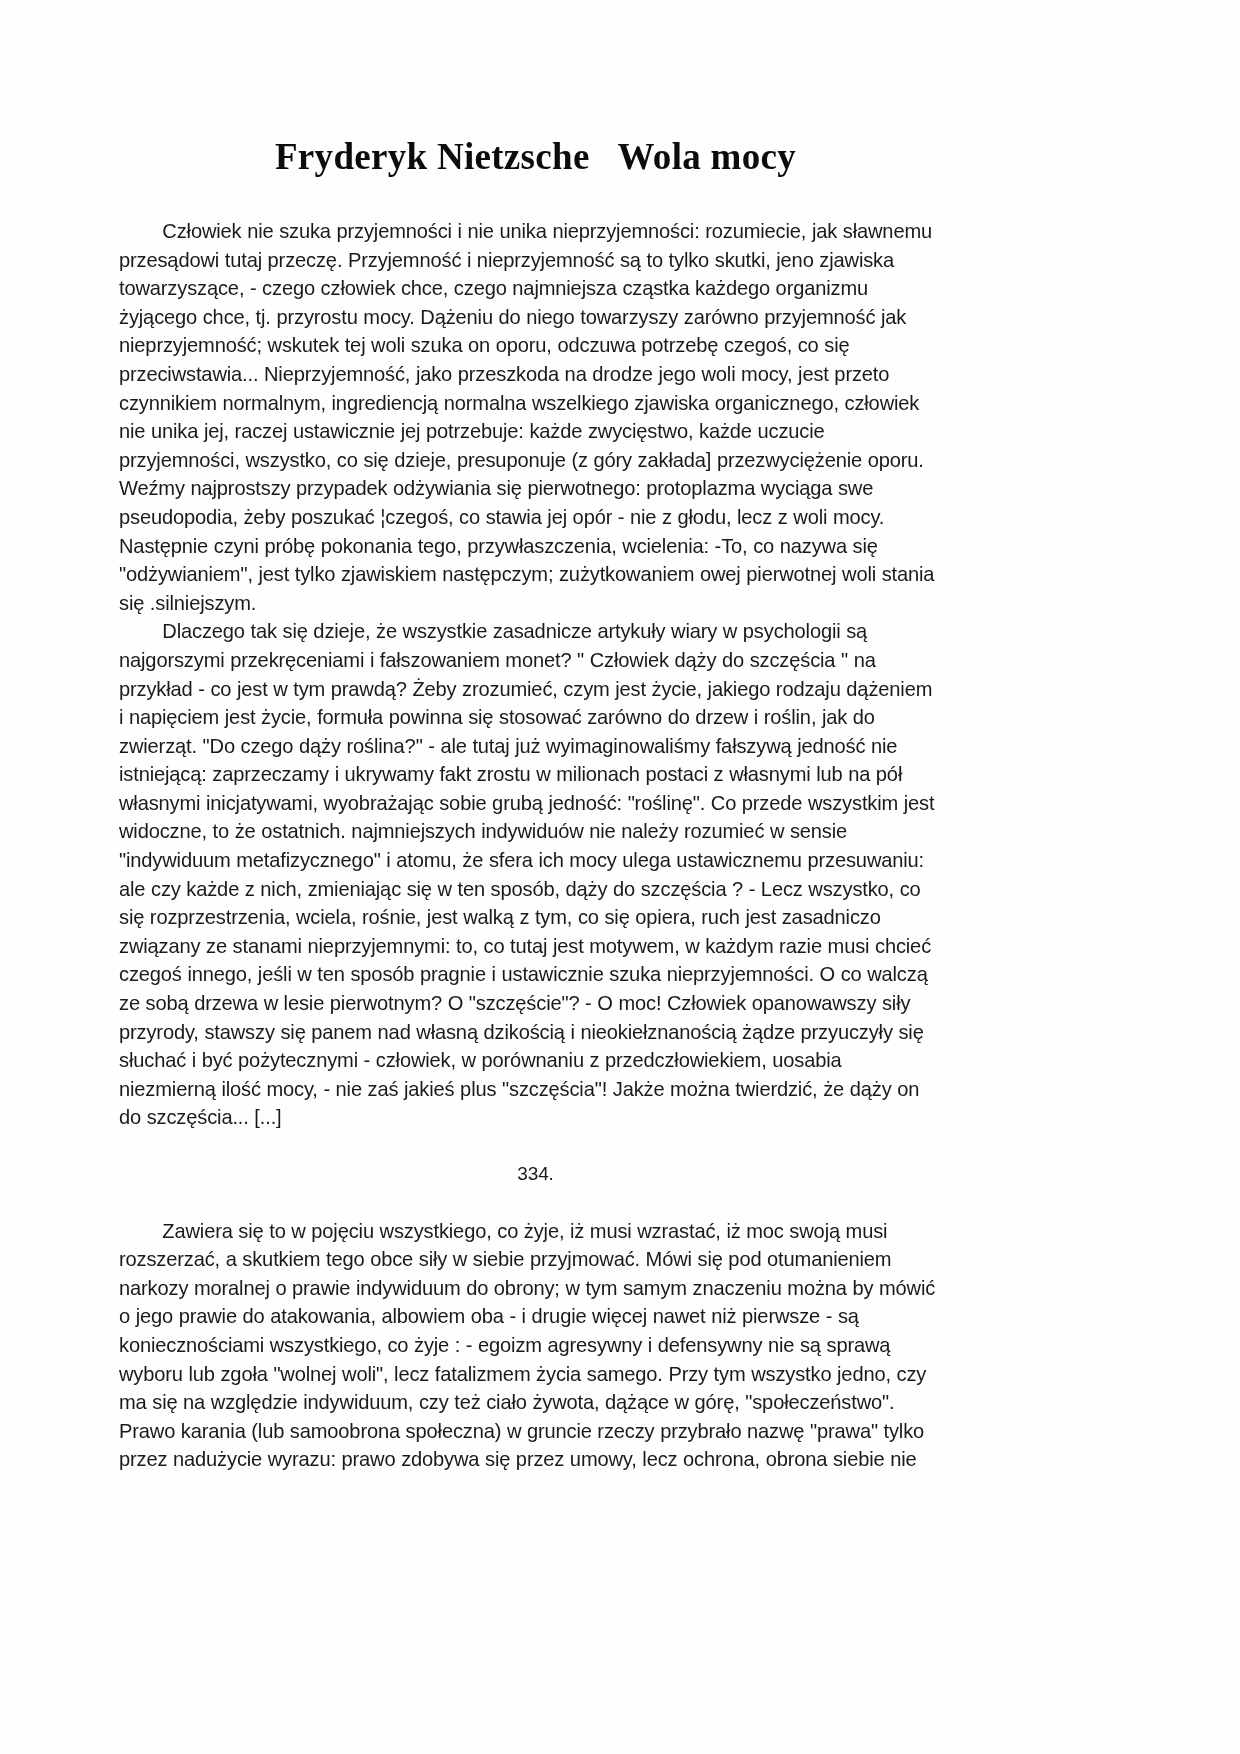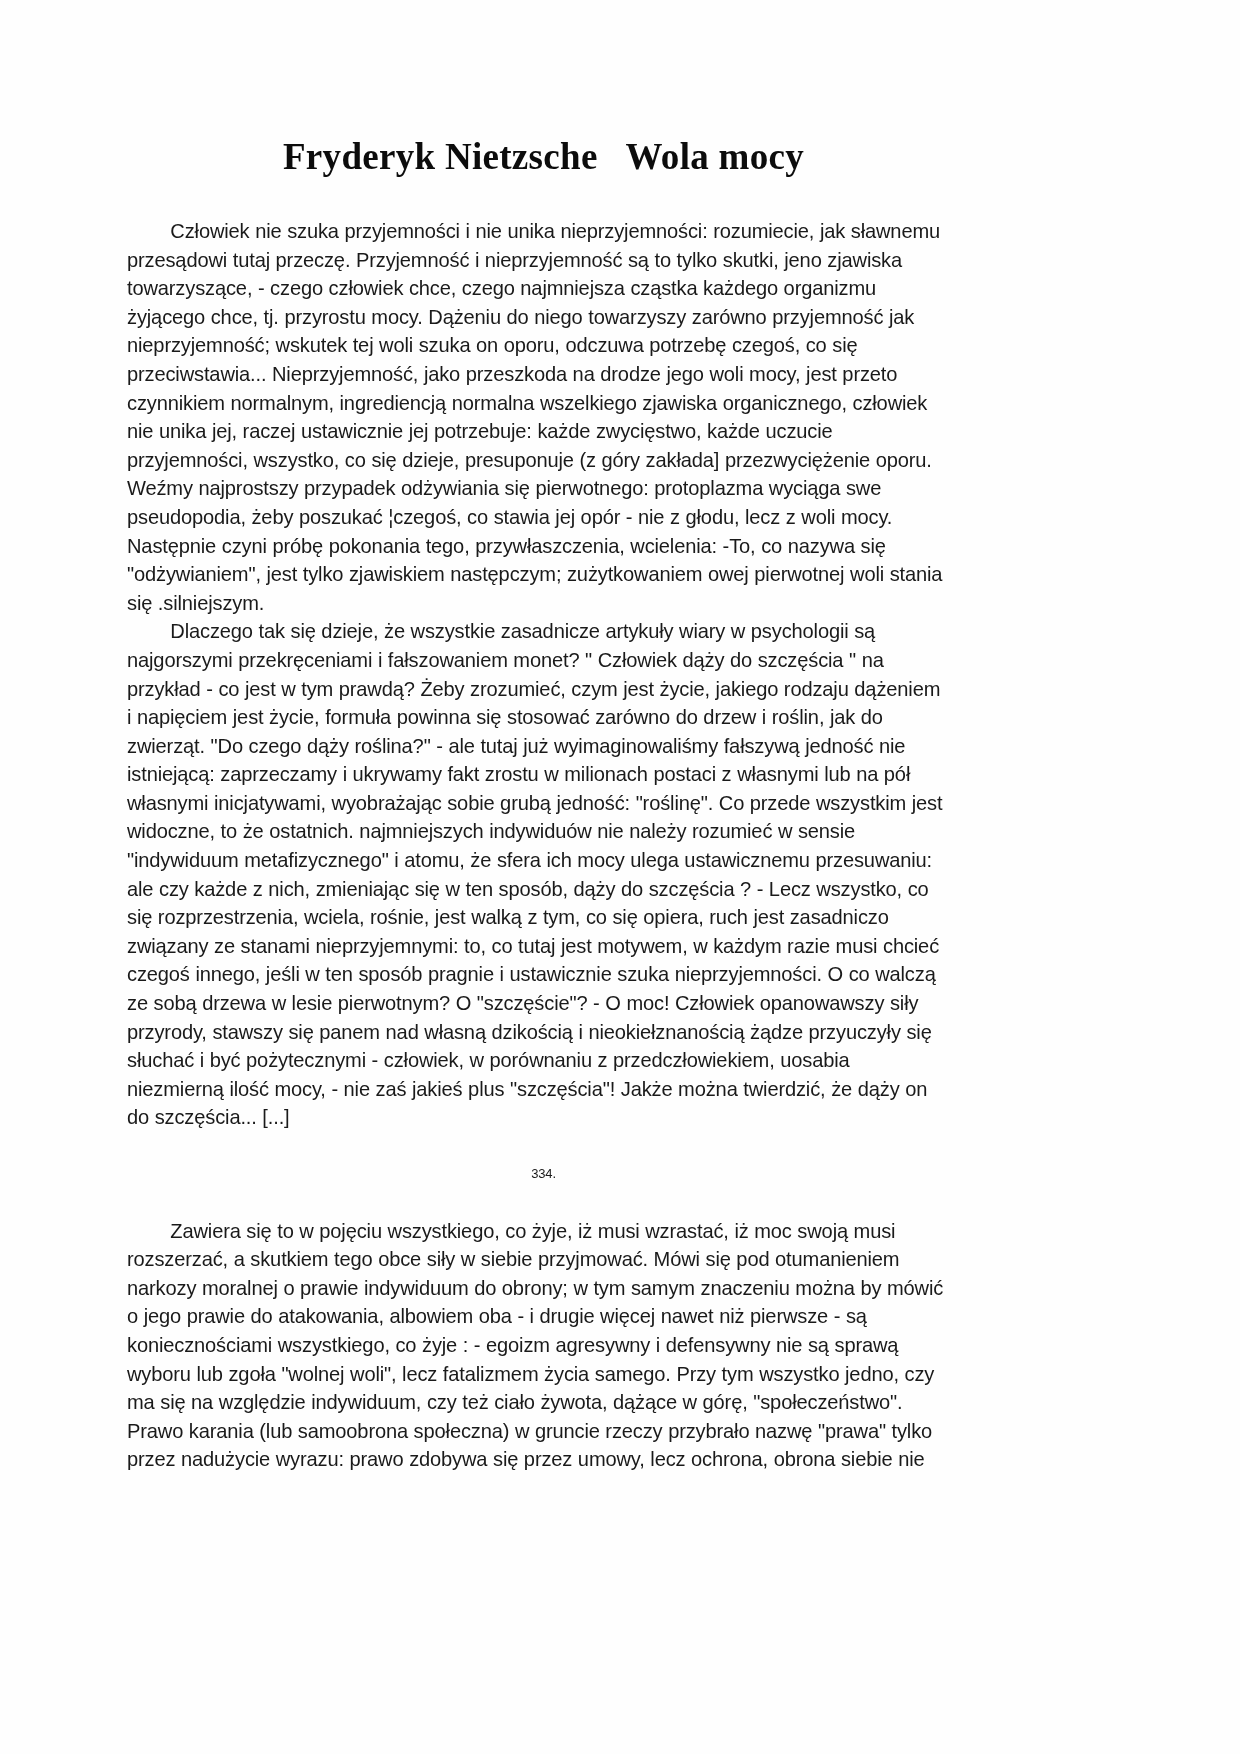--- a/index.html
+++ b/index.html
@@ -16,21 +16,21 @@
   }
   .page {
     position: relative;
     width: 1240px;
     height: 1754px;
     background: #fefefe;
     overflow: hidden;
   }
   .content {
     position: absolute;
-    left: 127px;
+    left: 119px;
     top: 0;
     width: 833px;
   }
   .doc-title {
     font-family: "Liberation Serif", serif;
     font-weight: bold;
     font-size: 37px;
     letter-spacing: 0.3px;
     text-align: center;
     margin: 0;
@@ -50,21 +50,21 @@
     letter-spacing: -0.15px;
     word-spacing: 0.2px;
     text-indent: 44px;
     transform: scaleX(0.985);
     transform-origin: left top;
   }
   .para + .para {
     text-indent: 44px;
   }
   .section-number {
-    font-size: 13px;
+    font-size: 19px;
     line-height: 28.6px;
     text-align: center;
     margin: 0;
     padding-top: 28px;
     padding-bottom: 28px;
     color: #1a1a1a;
     letter-spacing: -0.15px;
   }
   .tail-space { height: 6px; }
 </style>

